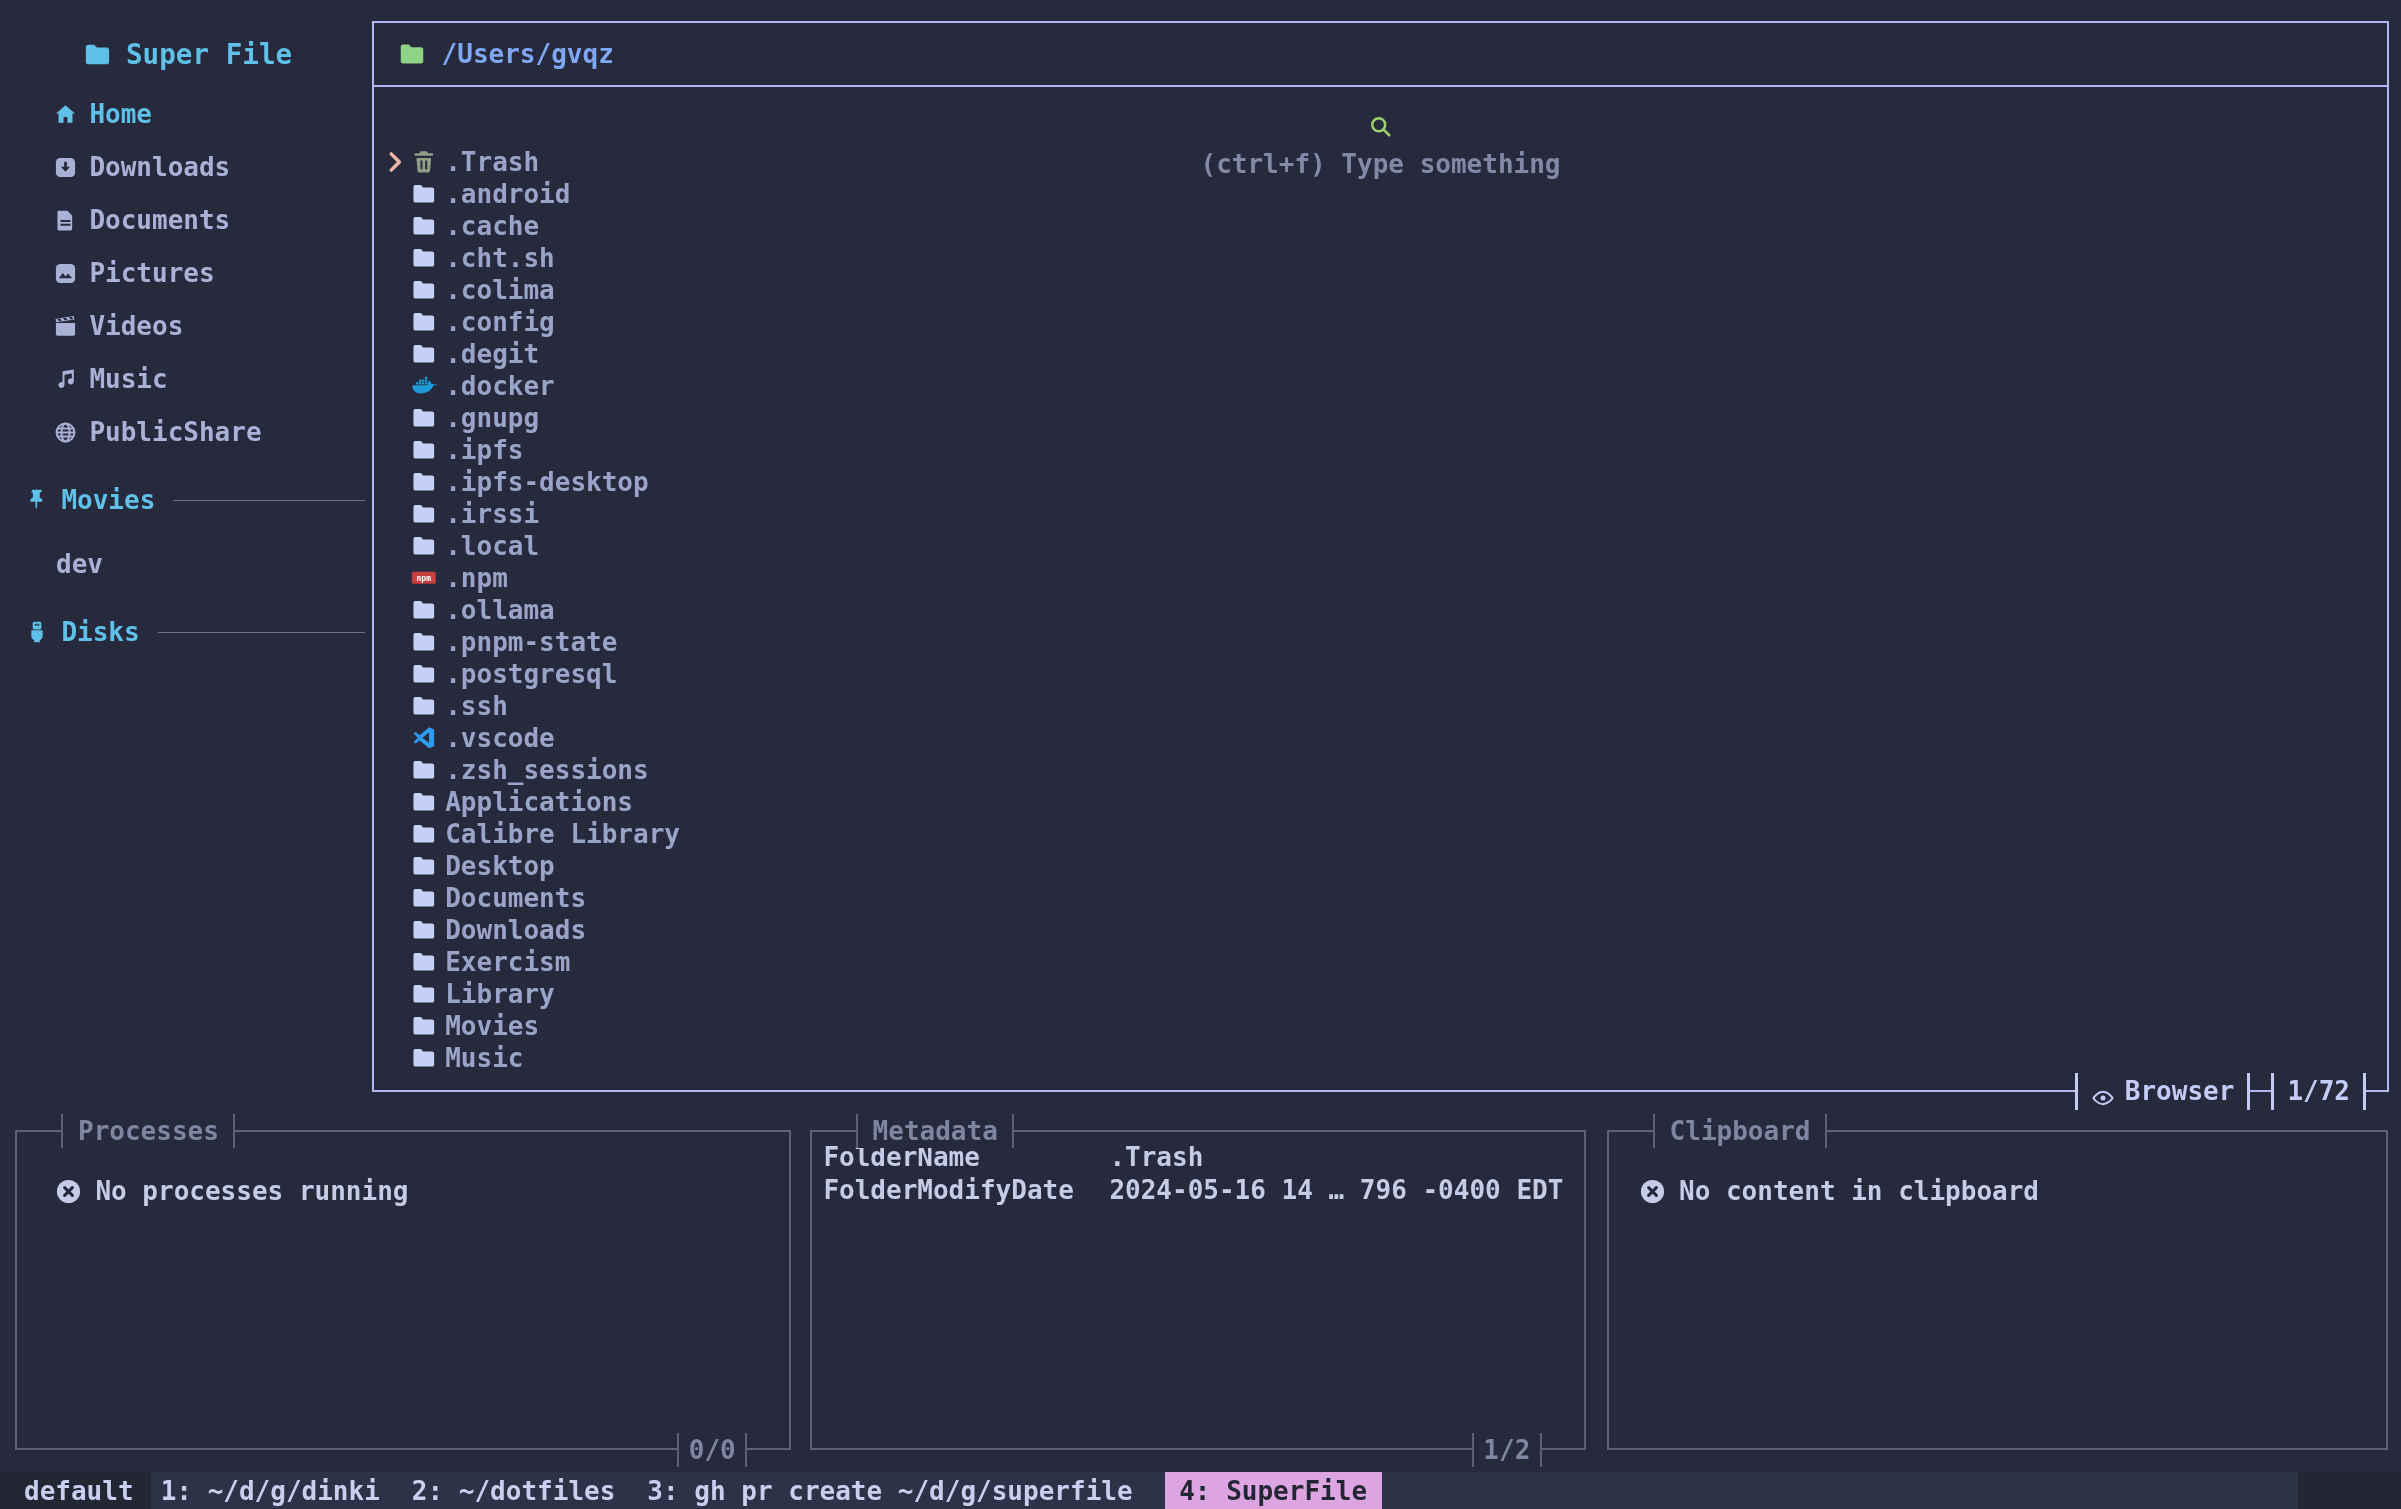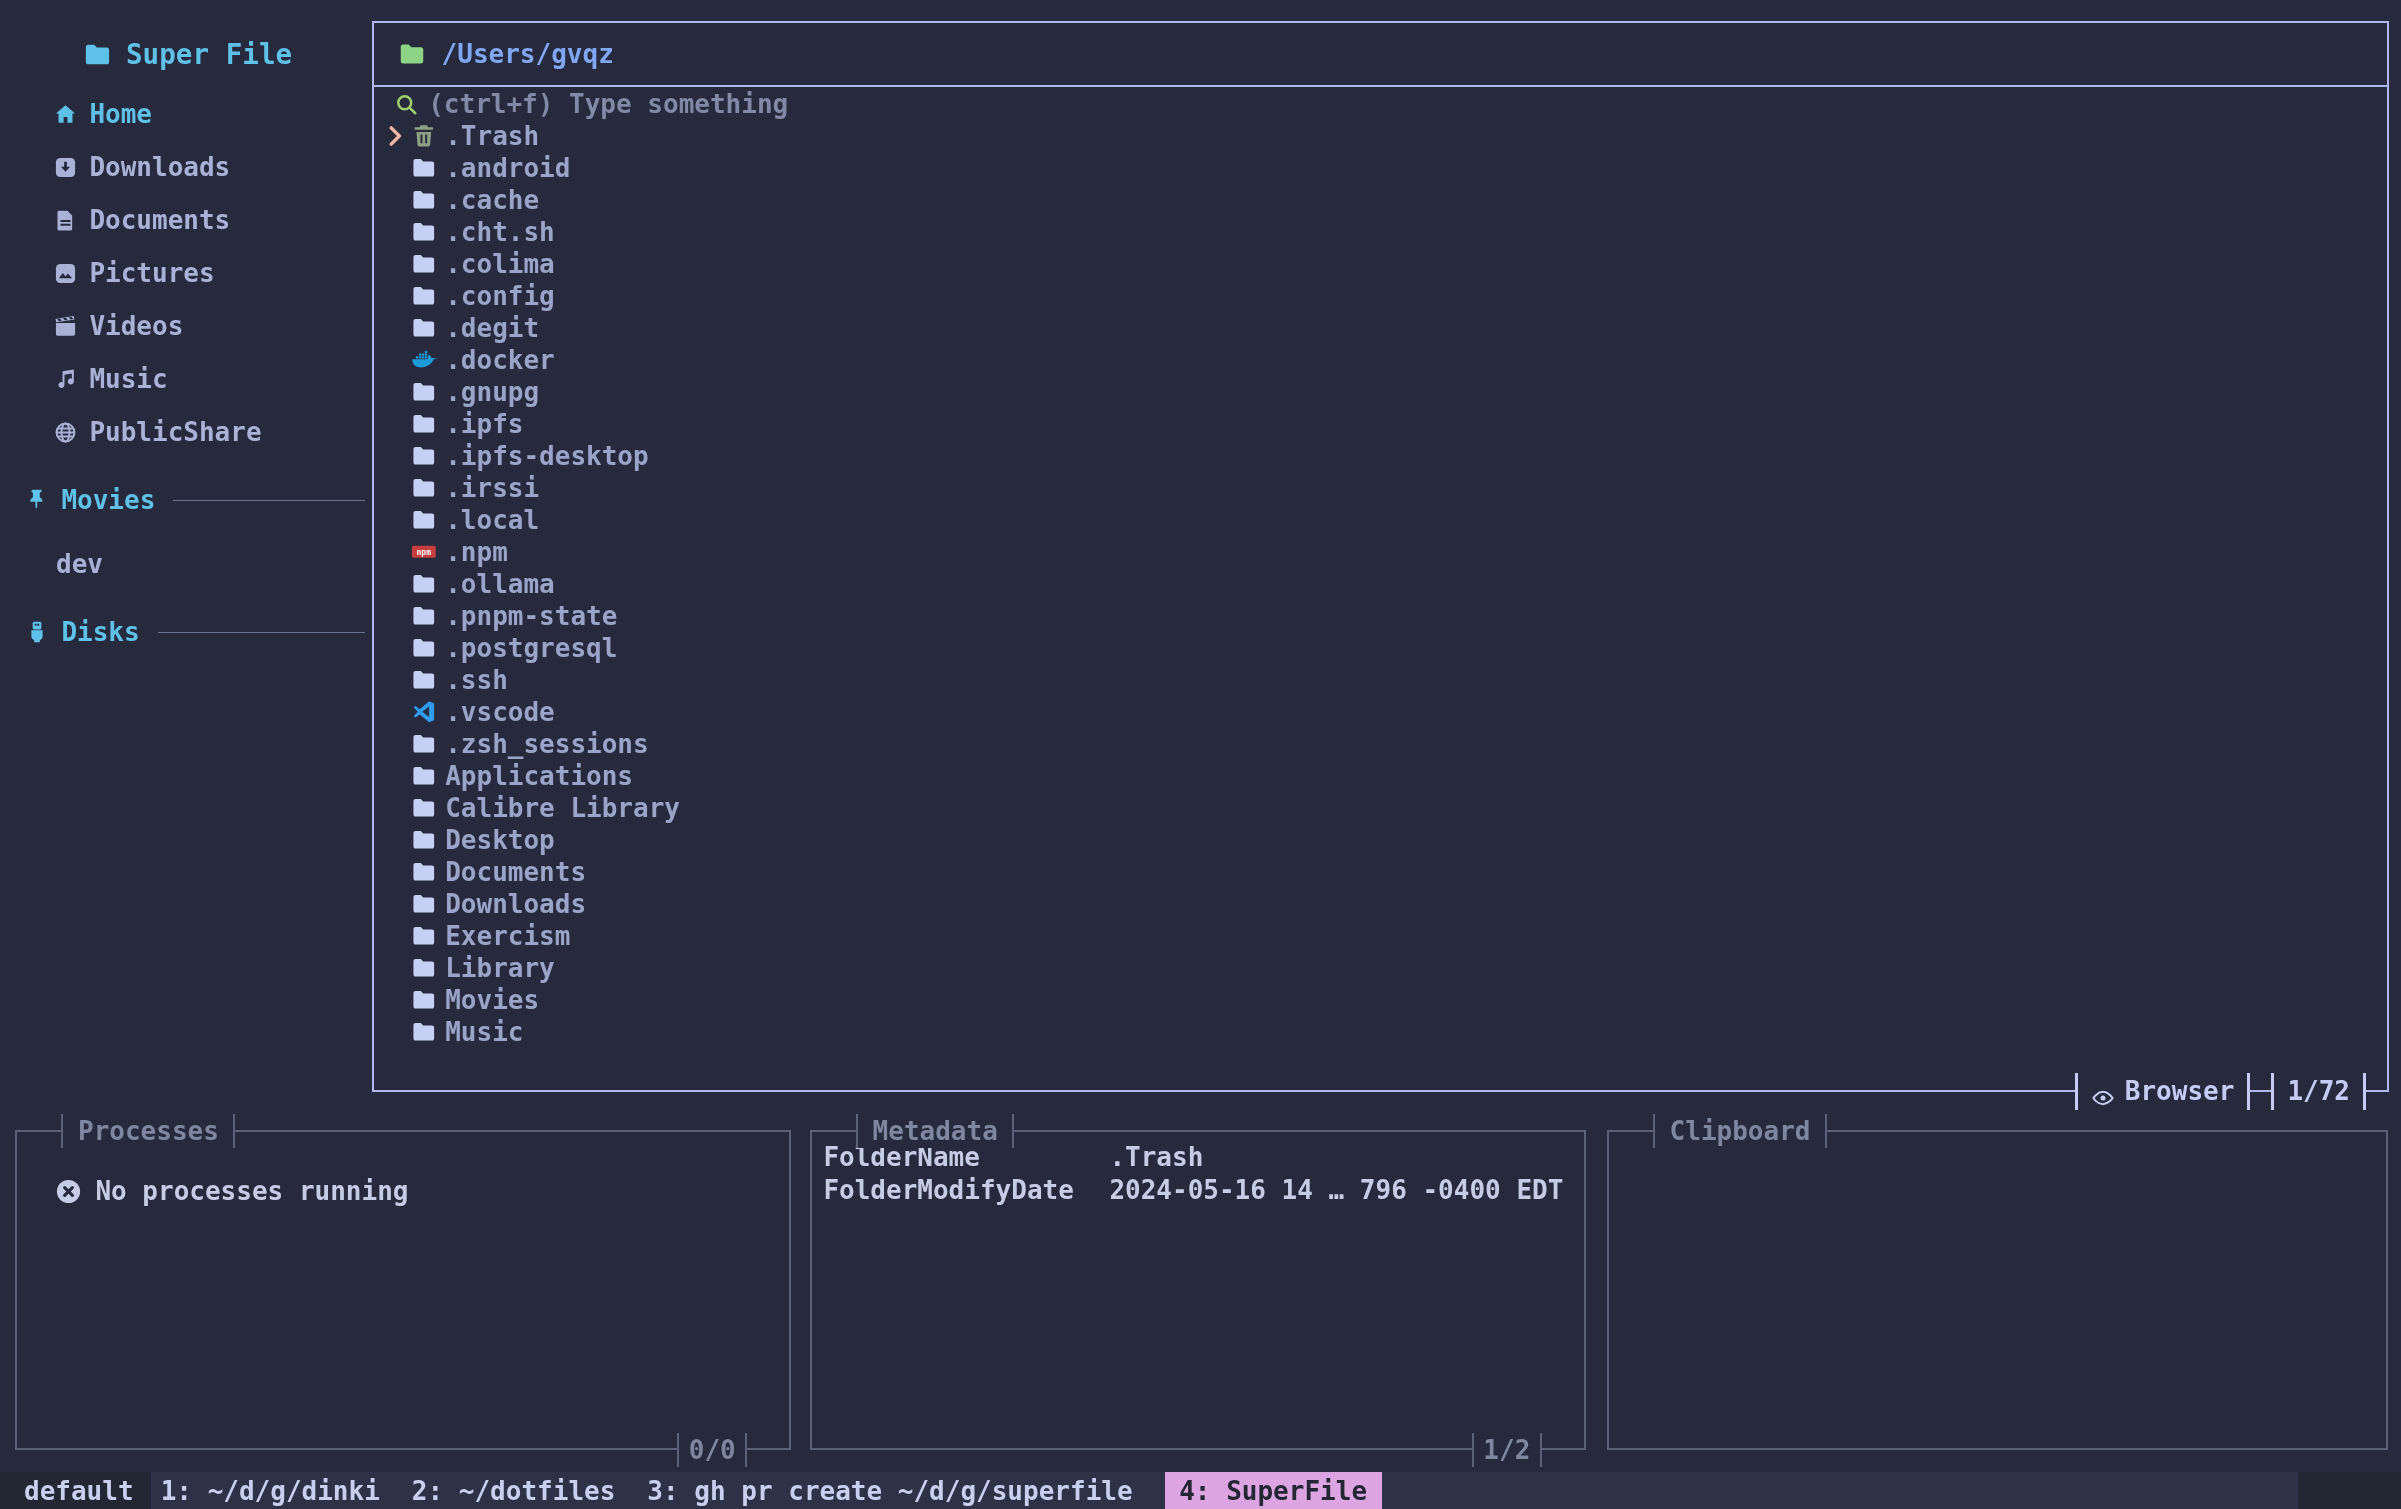--- a/index.html
+++ b/index.html
@@ -30,22 +30,22 @@
   .section-item { height:32px; padding-left:32px; display:flex; align-items:center; color:var(--text); }
   .section-items:empty { margin-top:0; }
 
   
   .browser-panel { position:absolute; left:372px; top:21px; width:2017px; height:1071px;
                    border:2.4px solid var(--panel-border); }
   .path-bar { height:64px; border-bottom:2.4px solid var(--panel-border);
               display:flex; align-items:center; gap:14.6px; padding:0 23px;
               color:var(--path-blue); }
   .path-bar .icon { width:30px; height:30px; color:var(--green); }
-  .search-row { margin-top:1px; height:32px; display:flex; align-items:center; gap:9.7px;
-                padding:0 19.5px; color:var(--text-dim); }
+  .search-row { margin-top:27px; height:32px; display:flex; align-items:center; gap:9.7px;
+                padding:0 19.5px; color:var(--text-dim);flex-direction:column; }
   .search-row .icon { width:25px; height:25px; color:var(--search-green); }
   .file-row { height:32px; display:flex; align-items:center; padding:0 8px; color:var(--file-text); }
   .file-cursor { width:26px; height:26px; color:var(--cursor); }
   .file-row .fileicon { width:27.6px; height:27.6px; margin-left:1.6px; margin-right:8px; }
   .ic-folder { color:var(--folder-icon); }
   .ic-trash  { color:var(--trash-icon); }
   .ic-docker { color:var(--docker-blue); }
   .ic-npm    { color:var(--npm-red); }
   .ic-vscode { color:var(--vscode-blue); }
   .browser-footer { position:absolute; right:21px; bottom:-20px; display:flex; gap:21px; }
@@ -521,20 +521,29 @@
         <div class="meta-row">
           <span class="meta-key">FolderModifyDate</span>
           <span class="meta-val">2024-05-16 14 … 796 -0400 EDT</span>
         </div>
       </div>
     <span class="panel-counter">1/2</span>
   </section>
 
   <section class="panel panel-clipboard">
     <span class="panel-title">Clipboard</span>
+    <div class="empty-row">
+      <span class="icon">
+          <svg viewBox="0 0 24 24">
+            <circle cx="12" cy="12" r="9.6" fill="currentColor"></circle>
+            <path stroke="var(--bg)" stroke-width="2.6" stroke-linecap="round" d="m8.8 8.8 6.4 6.4M15.2 8.8l-6.4 6.4"></path>
+          </svg>
+        </span>
+      <span>No content in clipboard</span>
+    </div>
   </section>
 
   <footer class="statusbar">
     <span class="session-chip">default</span>
     <div class="windows-strip" id="windows-strip">
         <span class="window">1: ~/d/g/dinki</span>
         <span class="window">2: ~/dotfiles</span>
         <span class="window">3: gh pr create ~/d/g/superfile</span>
         <span class="window active">4: SuperFile</span>
       </div>

